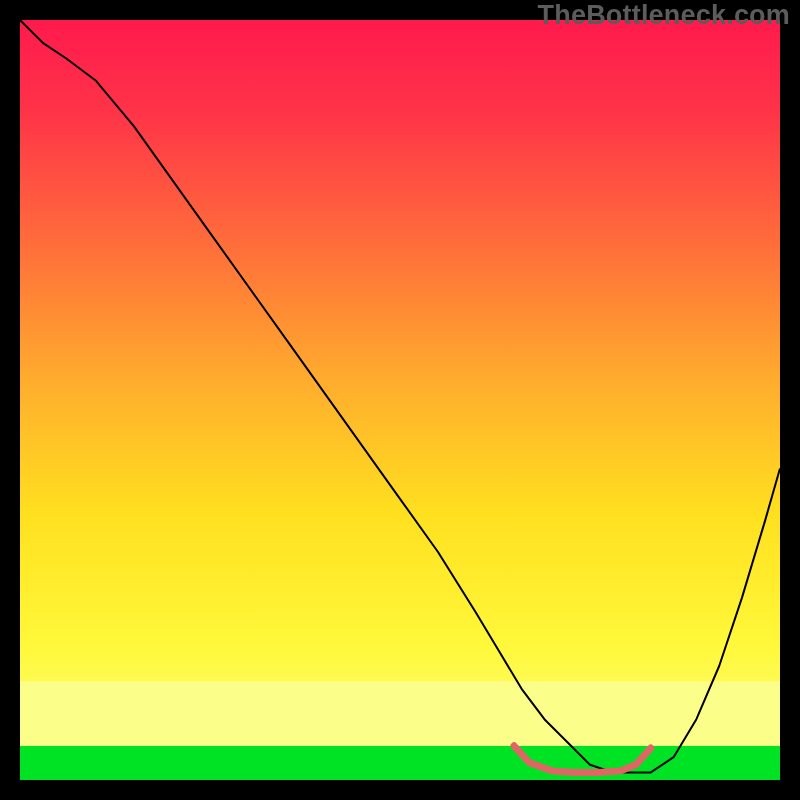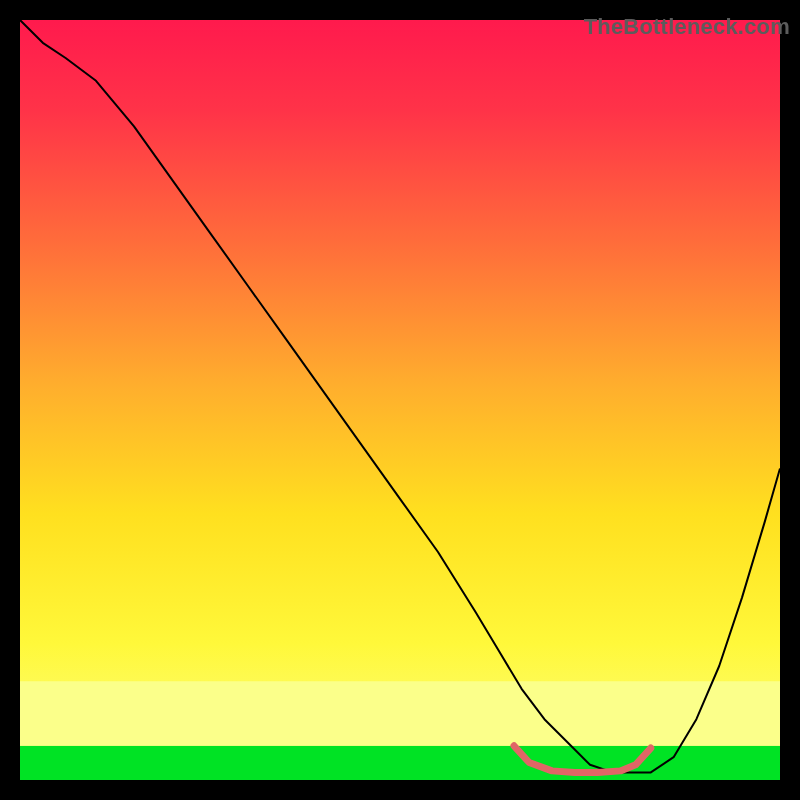--- a/index.html
+++ b/index.html
@@ -21,25 +21,24 @@
     left: 20px;
     top: 20px;
     width: 760px;
     height: 760px;
   }
   .watermark {
     position: absolute;
     top: 0px;
     right: 10px;
     font-family: Arial, Helvetica, sans-serif;
-    font-size: 22px;
+    font-size: 27px;
     font-weight: 600;
     color: #5c5c5c;
     letter-spacing: 0.2px;
-    margin-top: 14px;
   }
 </style>
 </head>
 <body>
 <div class="frame">
 
   <svg class="plot" viewBox="0 0 760 760" preserveAspectRatio="none">
     <defs>
       <linearGradient id="bg-grad" x1="0" y1="0" x2="0" y2="1">
         <stop offset="0%" stop-color="#ff1a4d"></stop>

